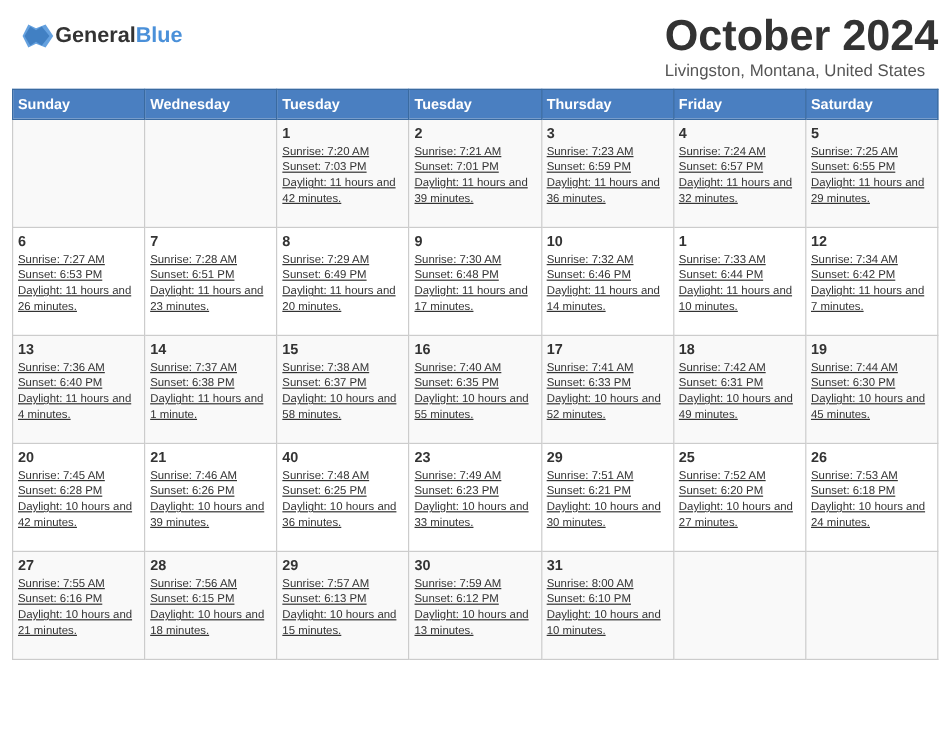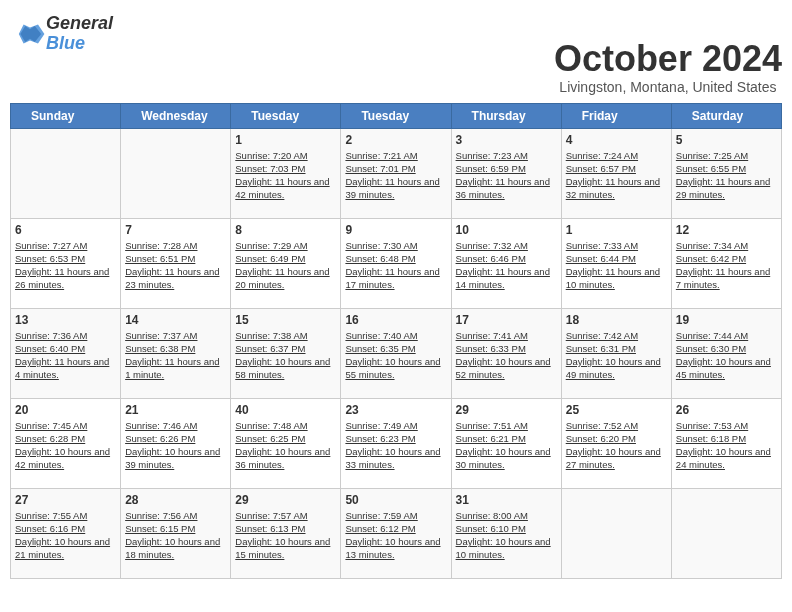--- a/index.html
+++ b/index.html
@@ -16,63 +16,61 @@
       justify-content: space-between;
       margin-bottom: 8px;
     }
     .logo {
       display: flex;
       align-items: center;
       margin-top: 4px;
     }
     .logo-text {
       display: flex;
-      flex-direction: column;
+      flex-direction: row;
       line-height: 1.1;
-      font-style: italic;
     }
     .logo-general {
       font-size: 18px;
       font-weight: bold;
       color: #333;
     }
     .logo-blue {
       font-size: 18px;
       font-weight: bold;
       color: #4a90d9;
     }
     .logo-icon {
       width: 32px;
       height: 32px;
       margin-left: 4px;
     }
     .title-block {
-      text-align: center;
-      margin-top: 29px;
+      text-align: left;
     }
     .month-title {
       font-size: 36px;
       font-weight: bold;
       color: #333;
       line-height: 1.1;
     }
     .location {
       font-size: 14px;
       color: #555;
     }
     table {
       width: 100%;
       border-collapse: collapse;
       table-layout: fixed;
     }
     thead th {
       background-color: #4a7fc1;
       color: #fff;
       font-size: 12px;
-      padding: 5px 20px;
+      padding: 5px 4px;
       text-align: left;
       border: 1px solid #3a6aa0;
     }
     tbody td {
       border: 1px solid #ccc;
       vertical-align: top;
       padding: 4px;
       font-size: 10px;
       color: #333;
       height: 90px;
@@ -248,21 +246,21 @@
         </td>
         <td>
           <span class="day-number">28</span>
           <div class="day-info">Sunrise: 7:56 AM<br>Sunset: 6:15 PM<br>Daylight: 10 hours and 18 minutes.</div>
         </td>
         <td>
           <span class="day-number">29</span>
           <div class="day-info">Sunrise: 7:57 AM<br>Sunset: 6:13 PM<br>Daylight: 10 hours and 15 minutes.</div>
         </td>
         <td>
-          <span class="day-number">50</span>
+          <span class="day-number">30</span>
           <div class="day-info">Sunrise: 7:59 AM<br>Sunset: 6:12 PM<br>Daylight: 10 hours and 13 minutes.</div>
         </td>
         <td>
           <span class="day-number">31</span>
           <div class="day-info">Sunrise: 8:00 AM<br>Sunset: 6:10 PM<br>Daylight: 10 hours and 10 minutes.</div>
         </td>
         <td></td>
         <td></td>
       </tr>
     </tbody>

